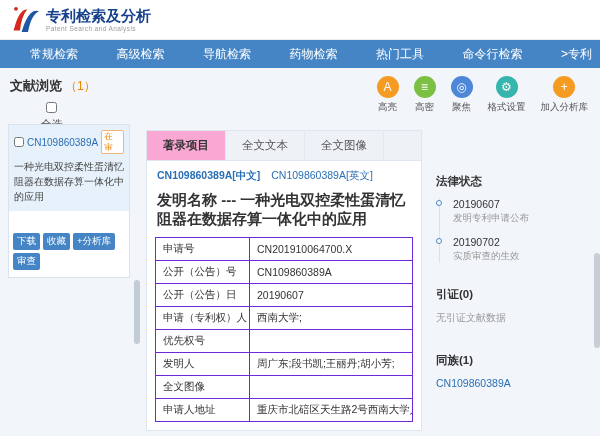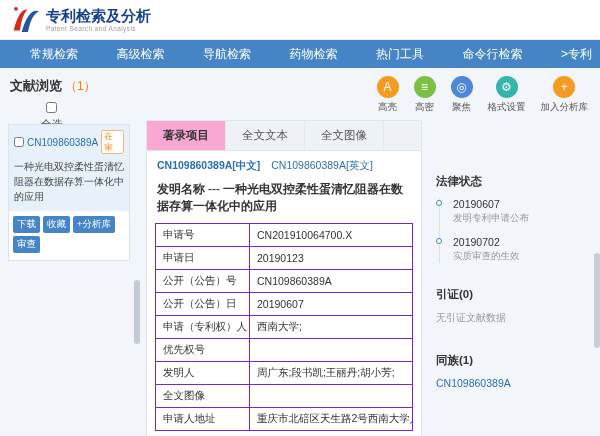--- a/index.html
+++ b/index.html
@@ -45,39 +45,39 @@
 
   
   .result-card { width:122px; background:#fff; border:1px solid #d9e4ef; align-self:flex-start; }
   .rc-head { background:#e7f1fb; padding:5px 5px 7px; }
   .rc-top { display:flex; align-items:center; gap:3px; }
   .rc-top input { width:10px; height:10px; margin:0; }
   .rc-id { color:#2a6fb5; font-size:10px; cursor:pointer; white-space:nowrap; }
   .rc-badge { font-size:8.5px; color:#f08300; border:1px solid #f3b573; background:#fff;
               padding:0 2px; border-radius:2px; line-height:11px; }
   .rc-title { font-size:10px; color:#444; line-height:1.5; margin-top:5px; cursor:pointer; }
-  .rc-btns { padding:5px 4px 7px; display:flex; flex-wrap:wrap; gap:3px; }
+  .rc-btns { padding:22px 4px 7px; display:flex; flex-wrap:wrap; gap:3px; }
   .rc-btn { background:#4585c6; color:#fff; font-size:9.5px; padding:2px 4px; border-radius:2px;
             border:none; cursor:pointer; white-space:nowrap; font-family:inherit; }
 
   
   .list-scrollbar { width:6px; background:#eceff3; margin-left:4px; position:relative; border-radius:3px; }
   .list-scrollbar .thumb { position:absolute; top:0; left:0; width:6px; height:64px;
                            background:#c3cbd5; border-radius:3px; }
 
   
   .detail { flex:1; background:#fff; border:1px solid #dfe6ee; margin-left:6px; overflow:hidden; }
   .tabs { display:flex; background:#eef2f7; border-bottom:1px solid #dfe6ee; height:30px; }
   .tab { padding:0 16px; line-height:29px; font-size:11.5px; color:#555; cursor:pointer;
          border-right:1px solid #e3e9f0; white-space:nowrap; }
   .tab.active { background:#f9a8d4; color:#333; font-weight:bold; }
   .doc-links { padding:8px 10px 2px; font-size:10.5px; }
   .doc-link { color:#2a6fb5; cursor:pointer; margin-right:8px; white-space:nowrap; }
   .doc-link.zh { font-weight:bold; }
-  .invention { padding:6px 10px 8px; font-size:12px; font-weight:bold; color:#333;font-family:Liberation Serif, serif; }
+  .invention { padding:6px 10px 8px; font-size:15px; font-weight:bold; color:#333; }
   .fields { width:calc(100% - 16px); margin:0 8px 8px; border-collapse:collapse; }
   .fields td { border:1px solid #6d28d9; font-size:10.5px; color:#333; padding:4px 7px;
                white-space:nowrap; overflow:hidden; }
   td.flabel { width:94px; max-width:94px; }
   td.fvalue { max-width:158px; }
 
   
   .legal { width:170px; padding:2px 4px 0 14px; font-size:11px; }
   .sec-title { font-size:11.5px; font-weight:bold; color:#333; margin-bottom:9px; }
   .timeline { position:relative; margin-left:3px; padding-left:13px; border-left:1px solid #d9e2ec; }
@@ -196,24 +196,20 @@
         <span>---</span>
         <span>一种光电双控柔性蛋清忆阻器在数据存算一体化中的应用</span>
       </div>
       <table class="fields">
         <tbody>
             <tr>
           <td class="flabel">申请号</td>
           <td class="fvalue">CN201910064700.X</td>
         </tr>
         <tr>
-          <td class="flabel">申请日</td>
-          <td class="fvalue">20190123</td>
-        </tr>
-        <tr>
           <td class="flabel">公开（公告）号</td>
           <td class="fvalue">CN109860389A</td>
         </tr>
         <tr>
           <td class="flabel">公开（公告）日</td>
           <td class="fvalue">20190607</td>
         </tr>
         <tr>
           <td class="flabel">申请（专利权）人</td>
           <td class="fvalue">西南大学;</td>

